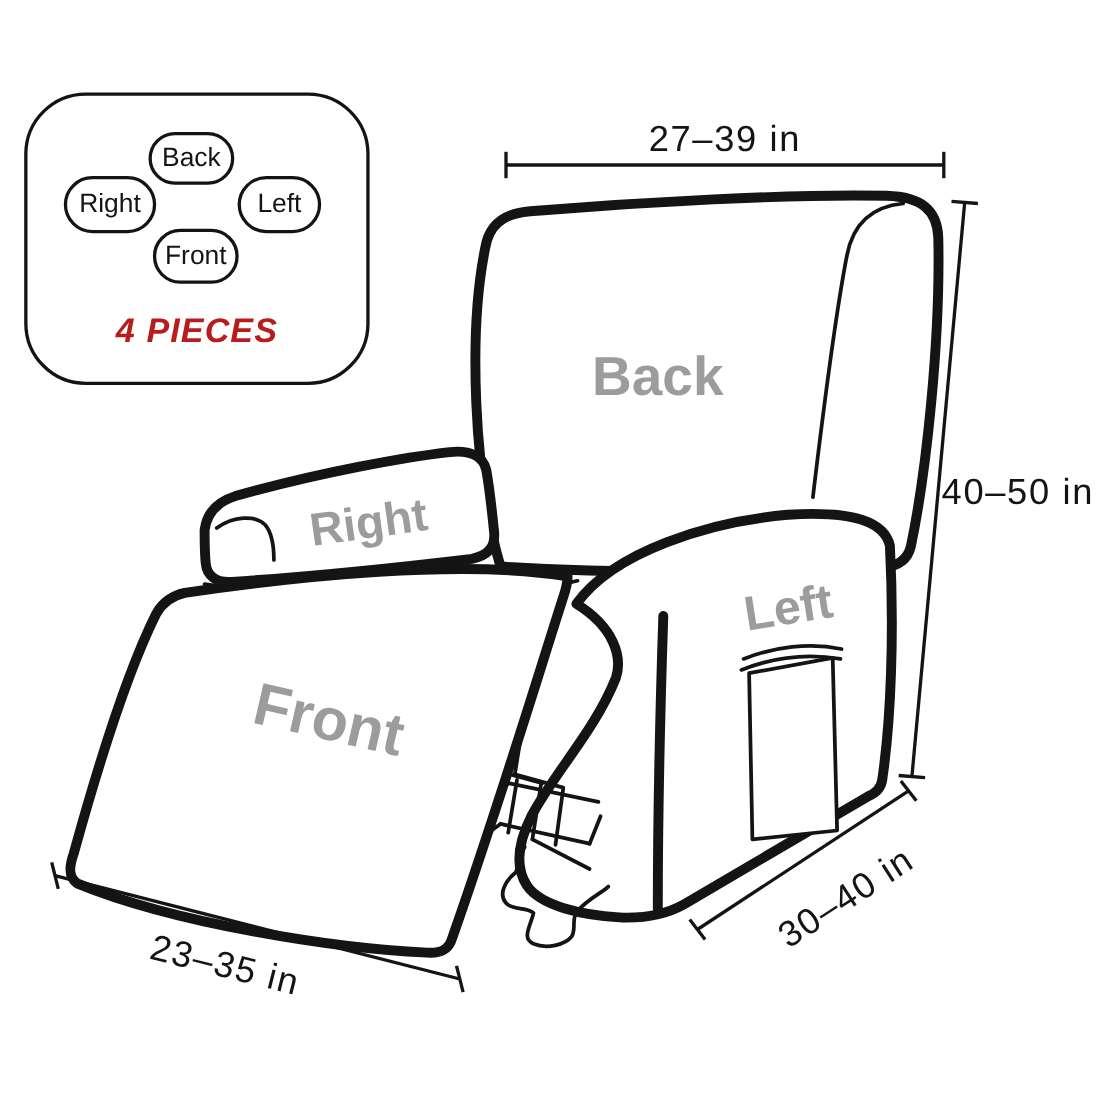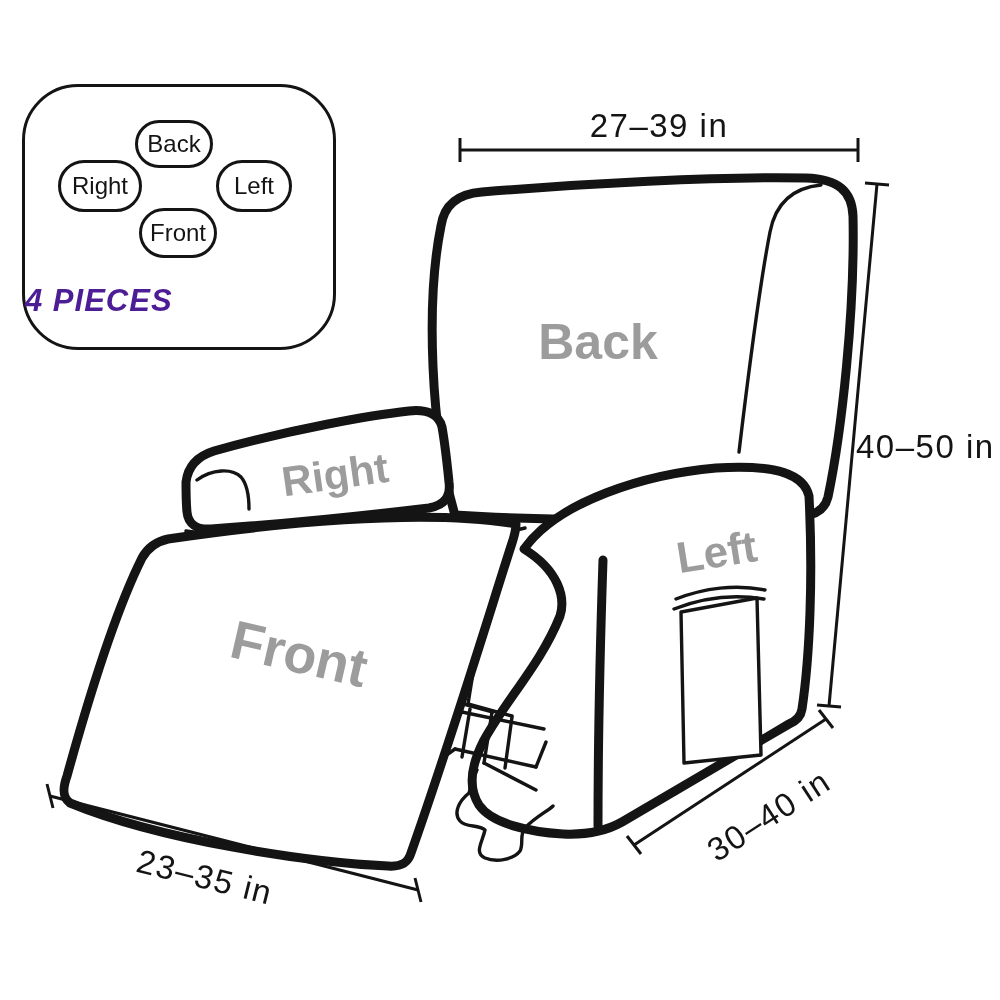--- a/index.html
+++ b/index.html
@@ -38,22 +38,22 @@
     position:absolute;box-sizing:border-box;
     border:3px solid #141414;border-radius:26px;background:#ffffff;
     display:flex;align-items:center;justify-content:center;
     font-size:24px;color:#141414;white-space:nowrap;
   }
   .pill-back {left:110px;top:33px;width:78px;height:48px;}
   .pill-right{left:33px; top:73px;width:84px;height:52px;}
   .pill-left {left:191px;top:73px;width:76px;height:52px;}
   .pill-front{left:114px;top:121px;width:78px;height:50px;}
   .pieces-text{
-    position:absolute;left:0;right:0;top:196px;text-align:left;
-    font-size:31px;font-weight:bold;font-style:italic;color:#4c1d95;
+    position:absolute;left:0;right:0;top:196px;text-align:center;
+    font-size:31px;font-weight:bold;font-style:italic;color:#b91c1c;
     letter-spacing:1px;
   }
 </style>
 </head>
 <body>
 
 <div class="canvas">
 
   <svg class="diagram" viewBox="0 0 1000 1000" aria-hidden="true">
 

